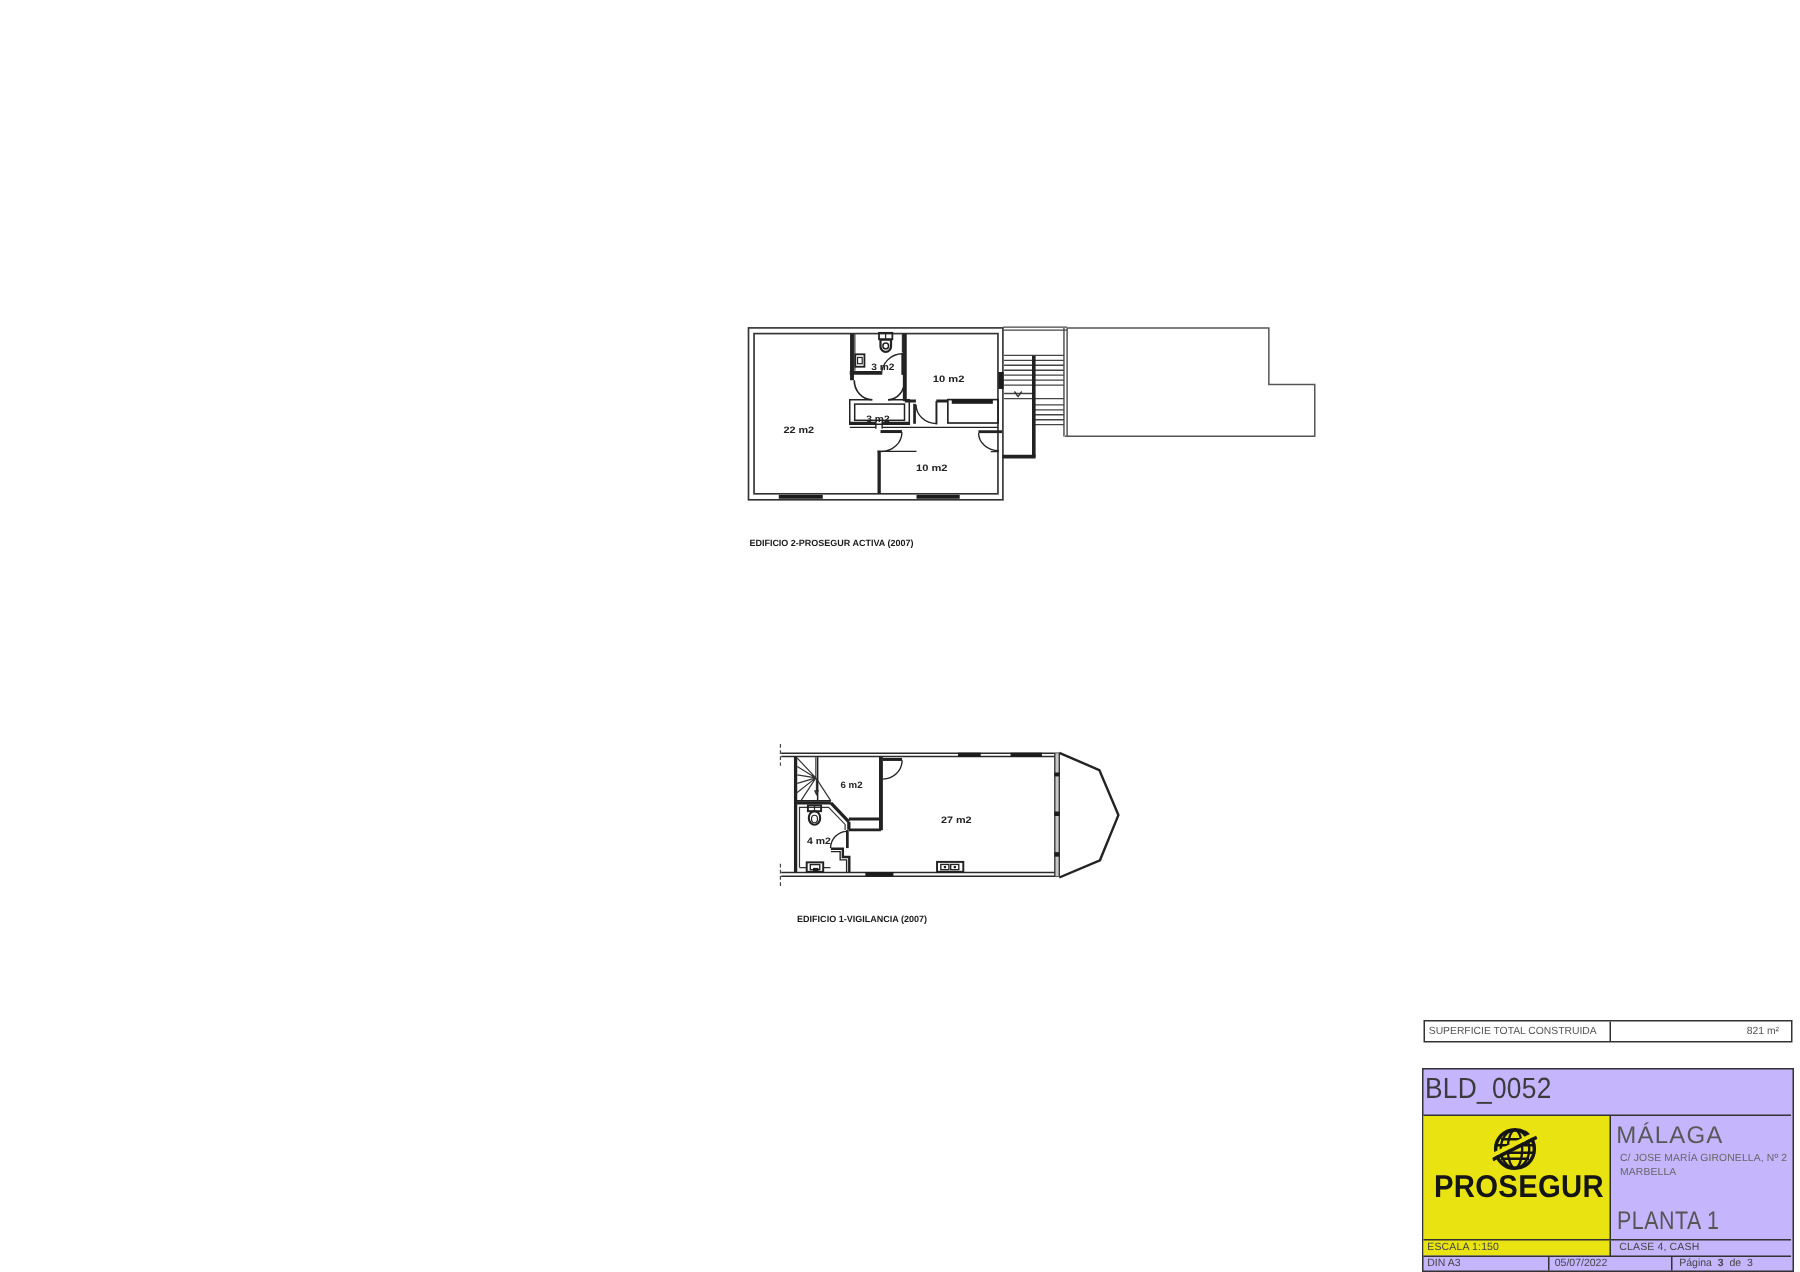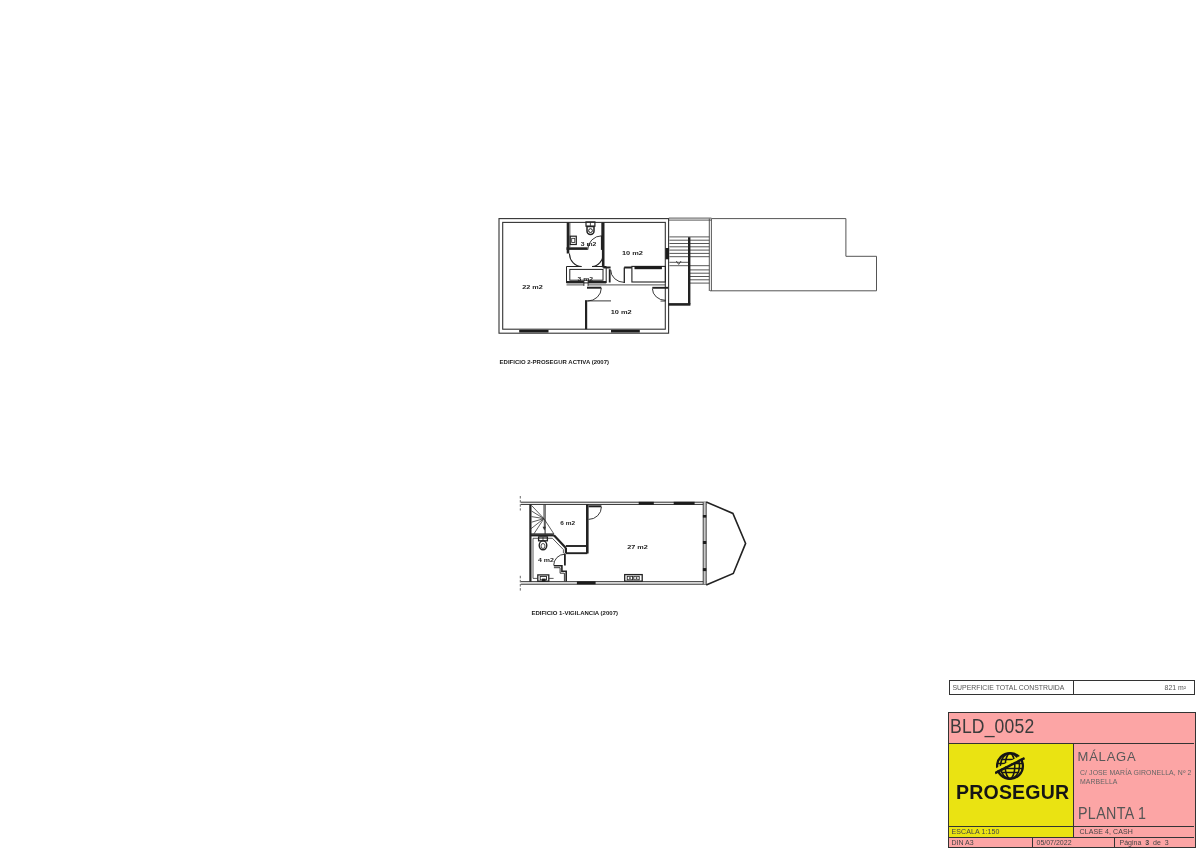--- a/index.html
+++ b/index.html
@@ -198,21 +198,21 @@
 
     <text x="531.4" y="614.8" font-size="6" font-weight="bold" fill="#1a1a1a" stroke="none" textLength="86.6" lengthAdjust="spacingAndGlyphs">EDIFICIO  1-VIGILANCIA  (2007)</text>
   </g>
 </svg>
 
 <div class="abs" style="left:948.5px;top:679.5px;width:246px;height:15.5px;border:1px solid #333;">
   <div class="abs" style="left:0;top:0;width:124.5px;height:13.5px;border-right:1px solid #333;font-size:6.9px;color:#555;line-height:13.5px;padding-left:3px;letter-spacing:0px;white-space:nowrap;">SUPERFICIE TOTAL CONSTRUIDA</div>
   <div class="abs" style="right:7.5px;top:0;height:13.5px;font-size:6.9px;color:#555;line-height:13.5px;">821 m²</div>
 </div>
 
-<div class="abs" style="left:947.5px;top:712px;width:248px;height:136px;border:1.5px solid #333;background:#fca5a5;">
+<div class="abs" style="left:947.5px;top:712px;width:248px;height:136px;border:1.5px solid #333;background:#c4b5fd;">
 
   <div class="abs" style="left:0;top:0;width:245px;height:31px;border-bottom:1.2px solid #333;">
     <div class="abs" style="left:1px;top:2px;font-size:19.5px;color:#3b3b3b;letter-spacing:0.2px;transform:scaleX(0.9);transform-origin:0 0;">BLD_0052</div>
   </div>
 
   <div class="abs" style="left:0;top:31.2px;width:124.5px;height:93px;background:#eae312;">
 
     <svg class="abs" style="left:46.3px;top:6.6px" width="30" height="30" viewBox="0 0 30 30">
       <g stroke="#151515" fill="none">
         <circle cx="15" cy="15" r="12.9" stroke-width="2.3"></circle>
@@ -224,21 +224,21 @@
           <rect x="-1.5" y="13.4" width="33" height="2.4" fill="#151515" stroke="none"></rect>
         </g>
       </g>
     </svg>
 
     <div class="abs" style="left:7px;top:36px;font-size:21px;font-weight:bold;color:#151515;letter-spacing:0.2px;transform:scaleX(0.93);transform-origin:0 0;">PROSEGUR</div>
   </div>
 
   <div class="abs" style="left:124.5px;top:31.2px;width:120.5px;height:82px;border-left:1.2px solid #333;">
 
-    <div class="abs" style="left:3.5px;top:5px;font-size:13px;color:#585858;letter-spacing:0.8px;">MÁLAGA</div>
+    <div class="abs" style="left:3.5px;top:5px;font-size:16px;color:#585858;letter-spacing:0.8px;">MÁLAGA</div>
     <div class="abs" style="left:6px;top:24.5px;font-size:6.9px;color:#666;letter-spacing:0.1px;white-space:nowrap;">C/ JOSE MARÍA GIRONELLA, Nº 2</div>
     <div class="abs" style="left:6px;top:34px;font-size:6.9px;color:#666;letter-spacing:0.1px;">MARBELLA</div>
 
     <div class="abs" style="left:3.5px;top:59.5px;font-size:17px;color:#555;letter-spacing:0.4px;transform:scaleX(0.84);transform-origin:0 0;">PLANTA 1</div>
   </div>
 
   <div class="abs" style="left:0;top:113.2px;width:245px;height:10.5px;border-top:1.2px solid #333;">
     <div class="abs" style="left:3px;top:0;font-size:7px;color:#444;line-height:10.5px;letter-spacing:0.1px;">ESCALA 1:150</div>
     <div class="abs" style="left:124.5px;top:0;height:10.5px;border-left:1.2px solid #333;"></div>
     <div class="abs" style="left:131px;top:0;font-size:7px;color:#444;line-height:10.5px;letter-spacing:0.1px;">CLASE 4, CASH</div>

